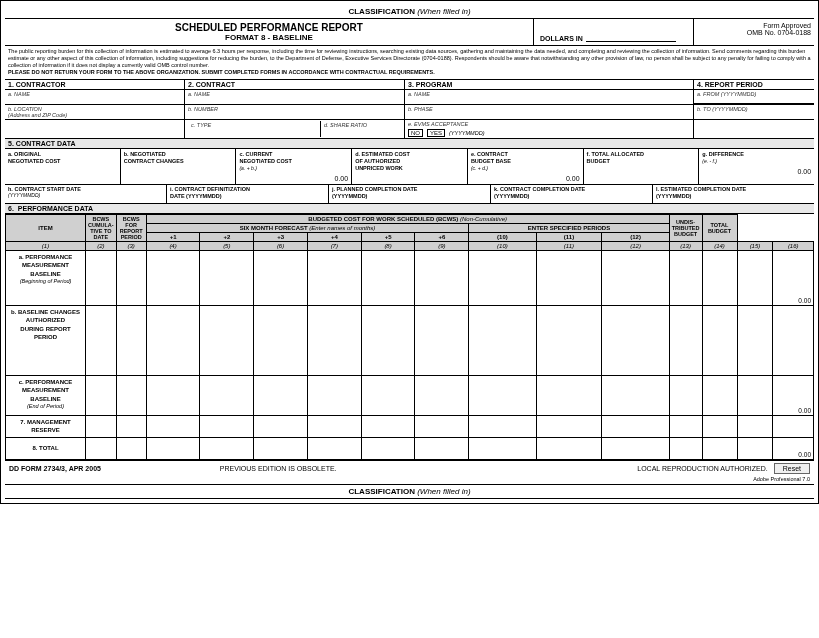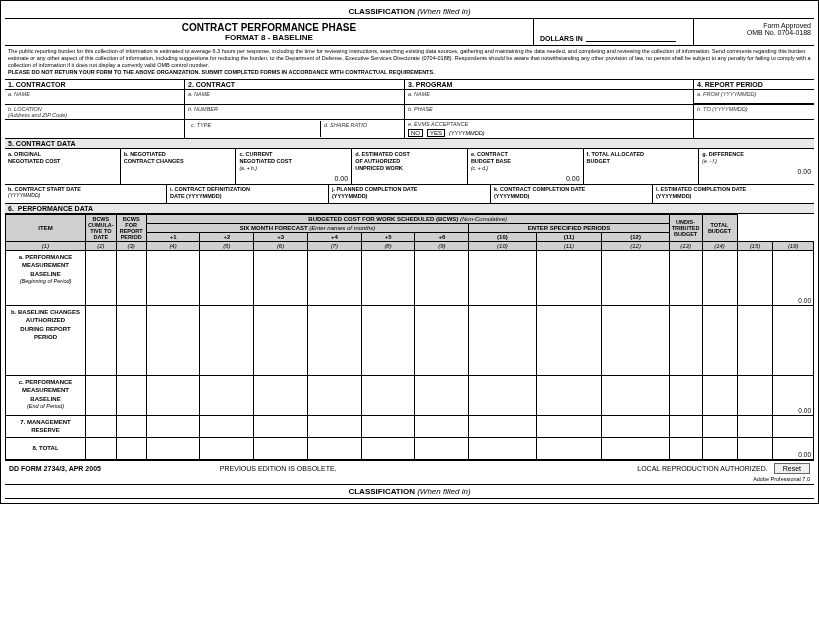--- a/index.html
+++ b/index.html
@@ -40,21 +40,21 @@
 
 <div class="page">
 
   <div class="classification-bar">
     <span>CLASSIFICATION</span>
     <span class="when">(When filled in)</span>
   </div>
 
   <div class="header-row">
     <div class="header-main" style="flex:1; border-right:1px solid #000;">
-      <div class="title">CONTRACT PERFORMANCE PHASE</div>
+      <div class="title">SCHEDULED PERFORMANCE REPORT</div>
       <div class="subtitle">FORMAT 8 - BASELINE</div>
     </div>
     <div class="header-dollars" style="flex:0 0 160px; border-right:1px solid #000; padding:3px 6px; display:flex; align-items:flex-end;">
       <span class="dollars-label">DOLLARS IN</span>
       <span style="border-bottom:1px solid #000; width:90px; display:inline-block; margin-left:3px;">&nbsp;</span>
     </div>
     <div class="header-form" style="flex:0 0 120px; padding:3px; font-size:7px; text-align:right;">
       <div>Form Approved</div>
       <div>OMB No. 0704-0188</div>
     </div>

